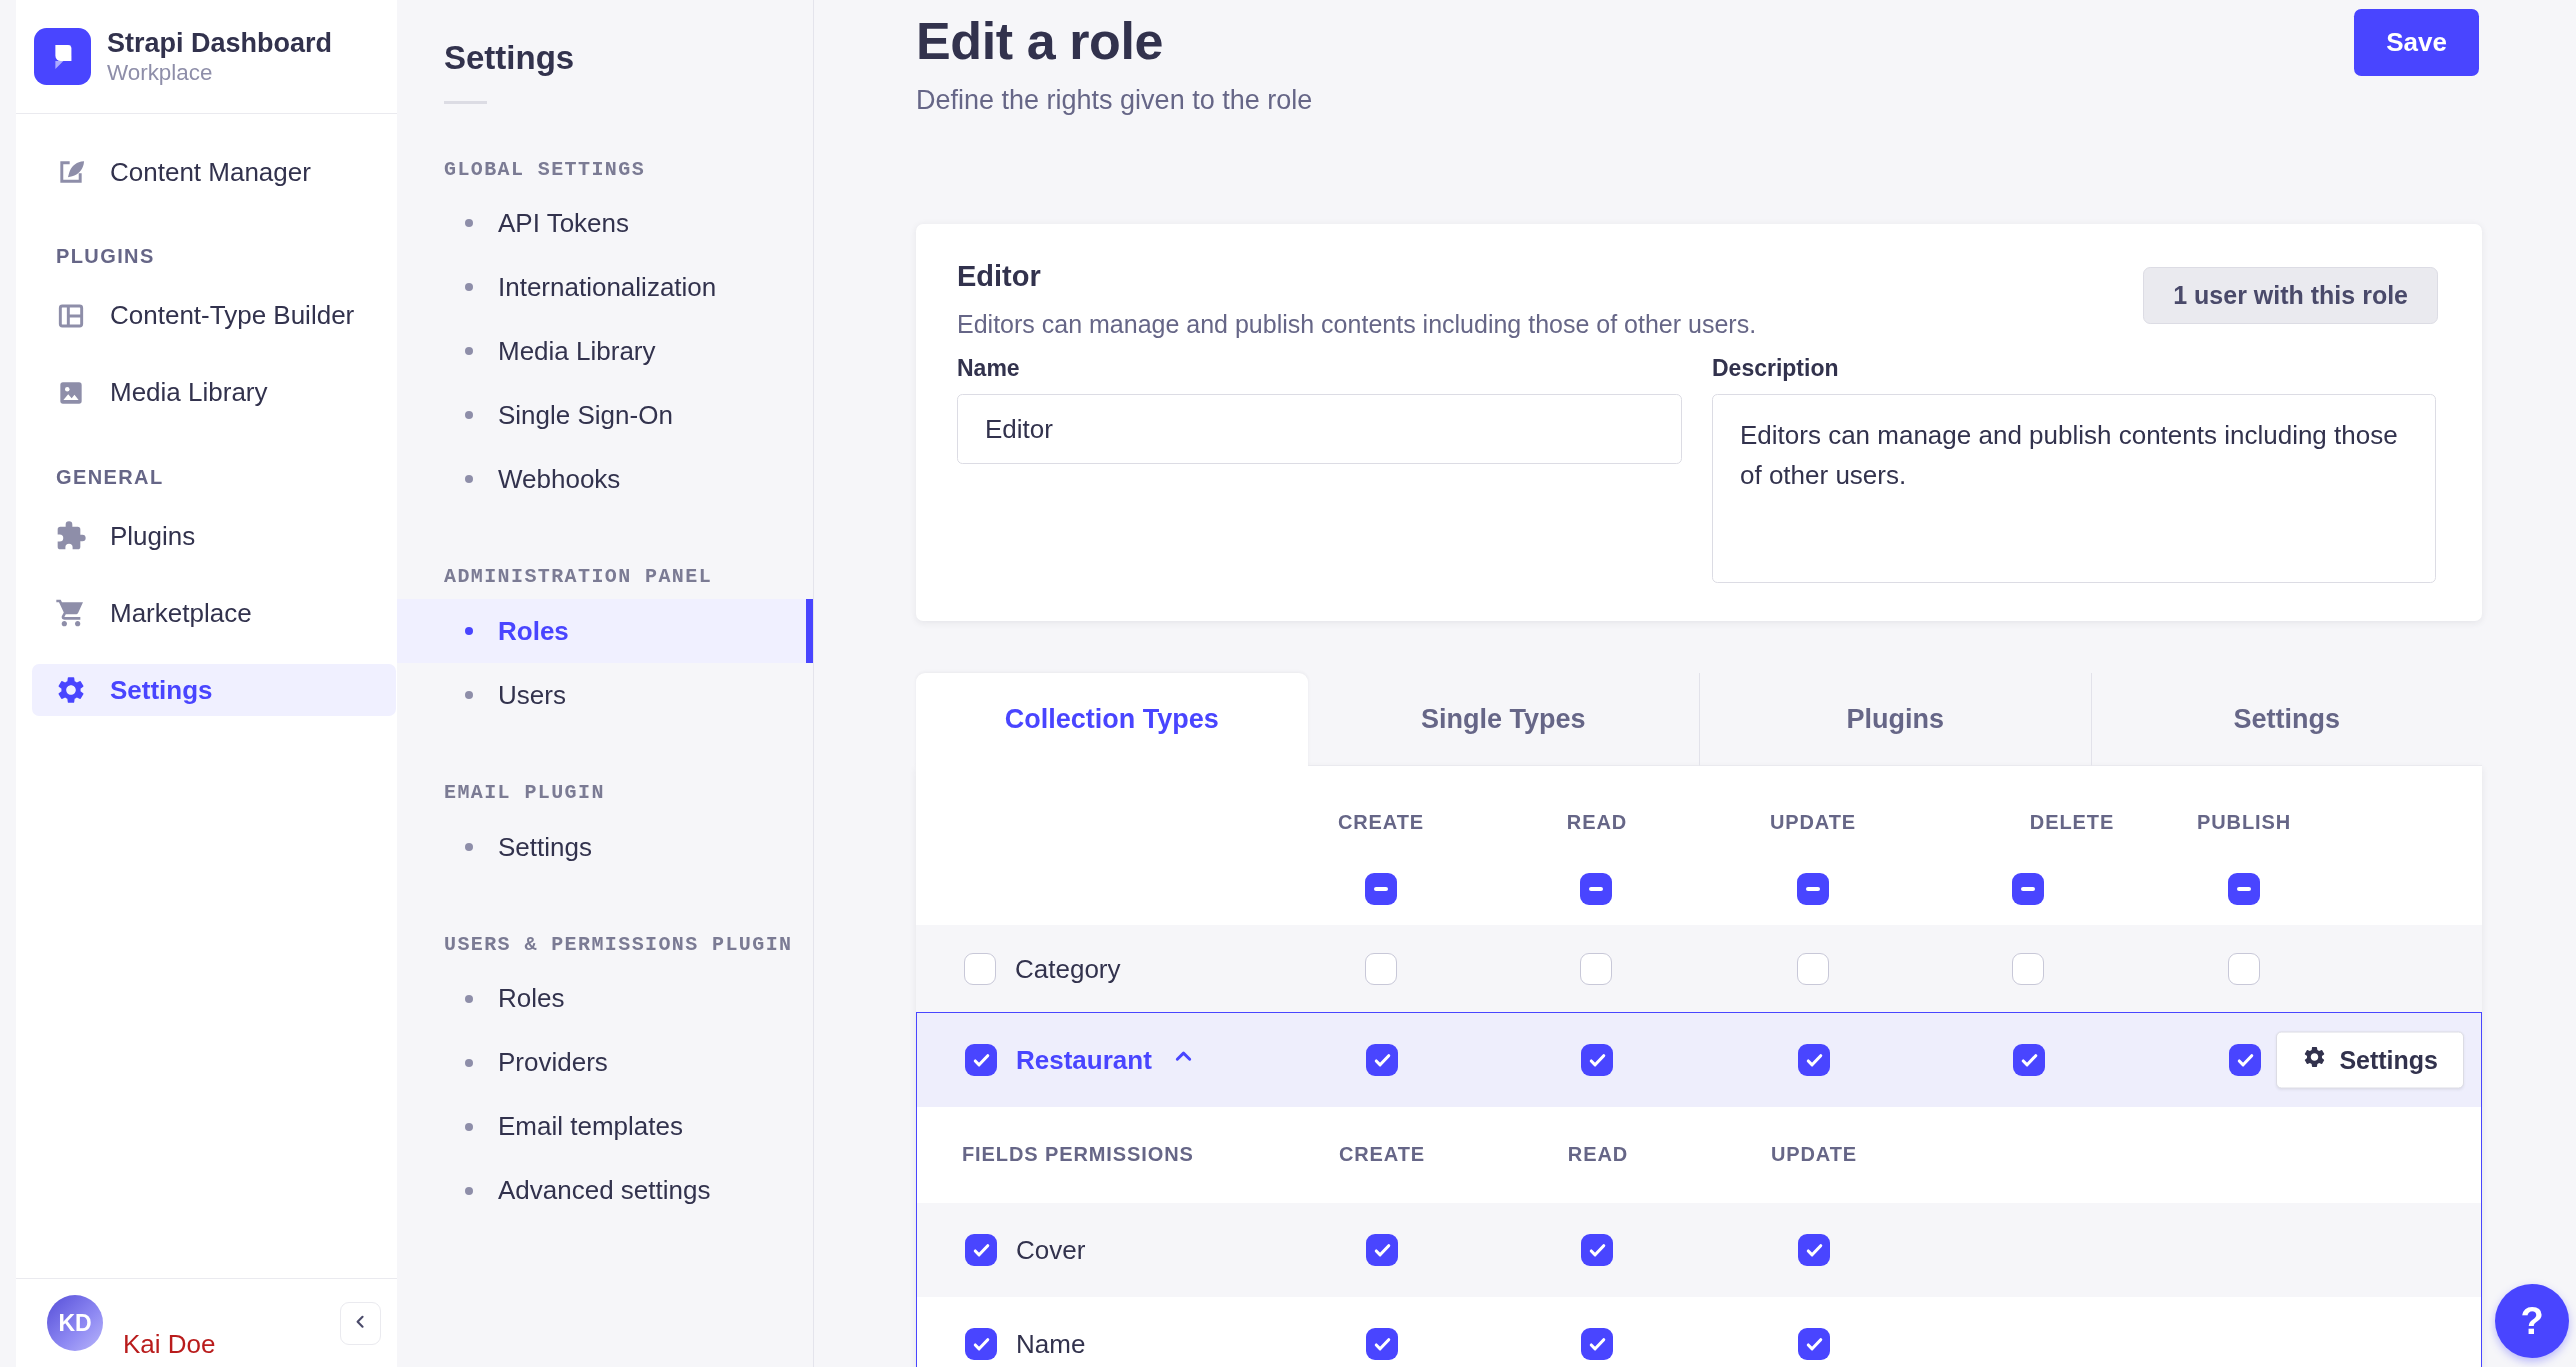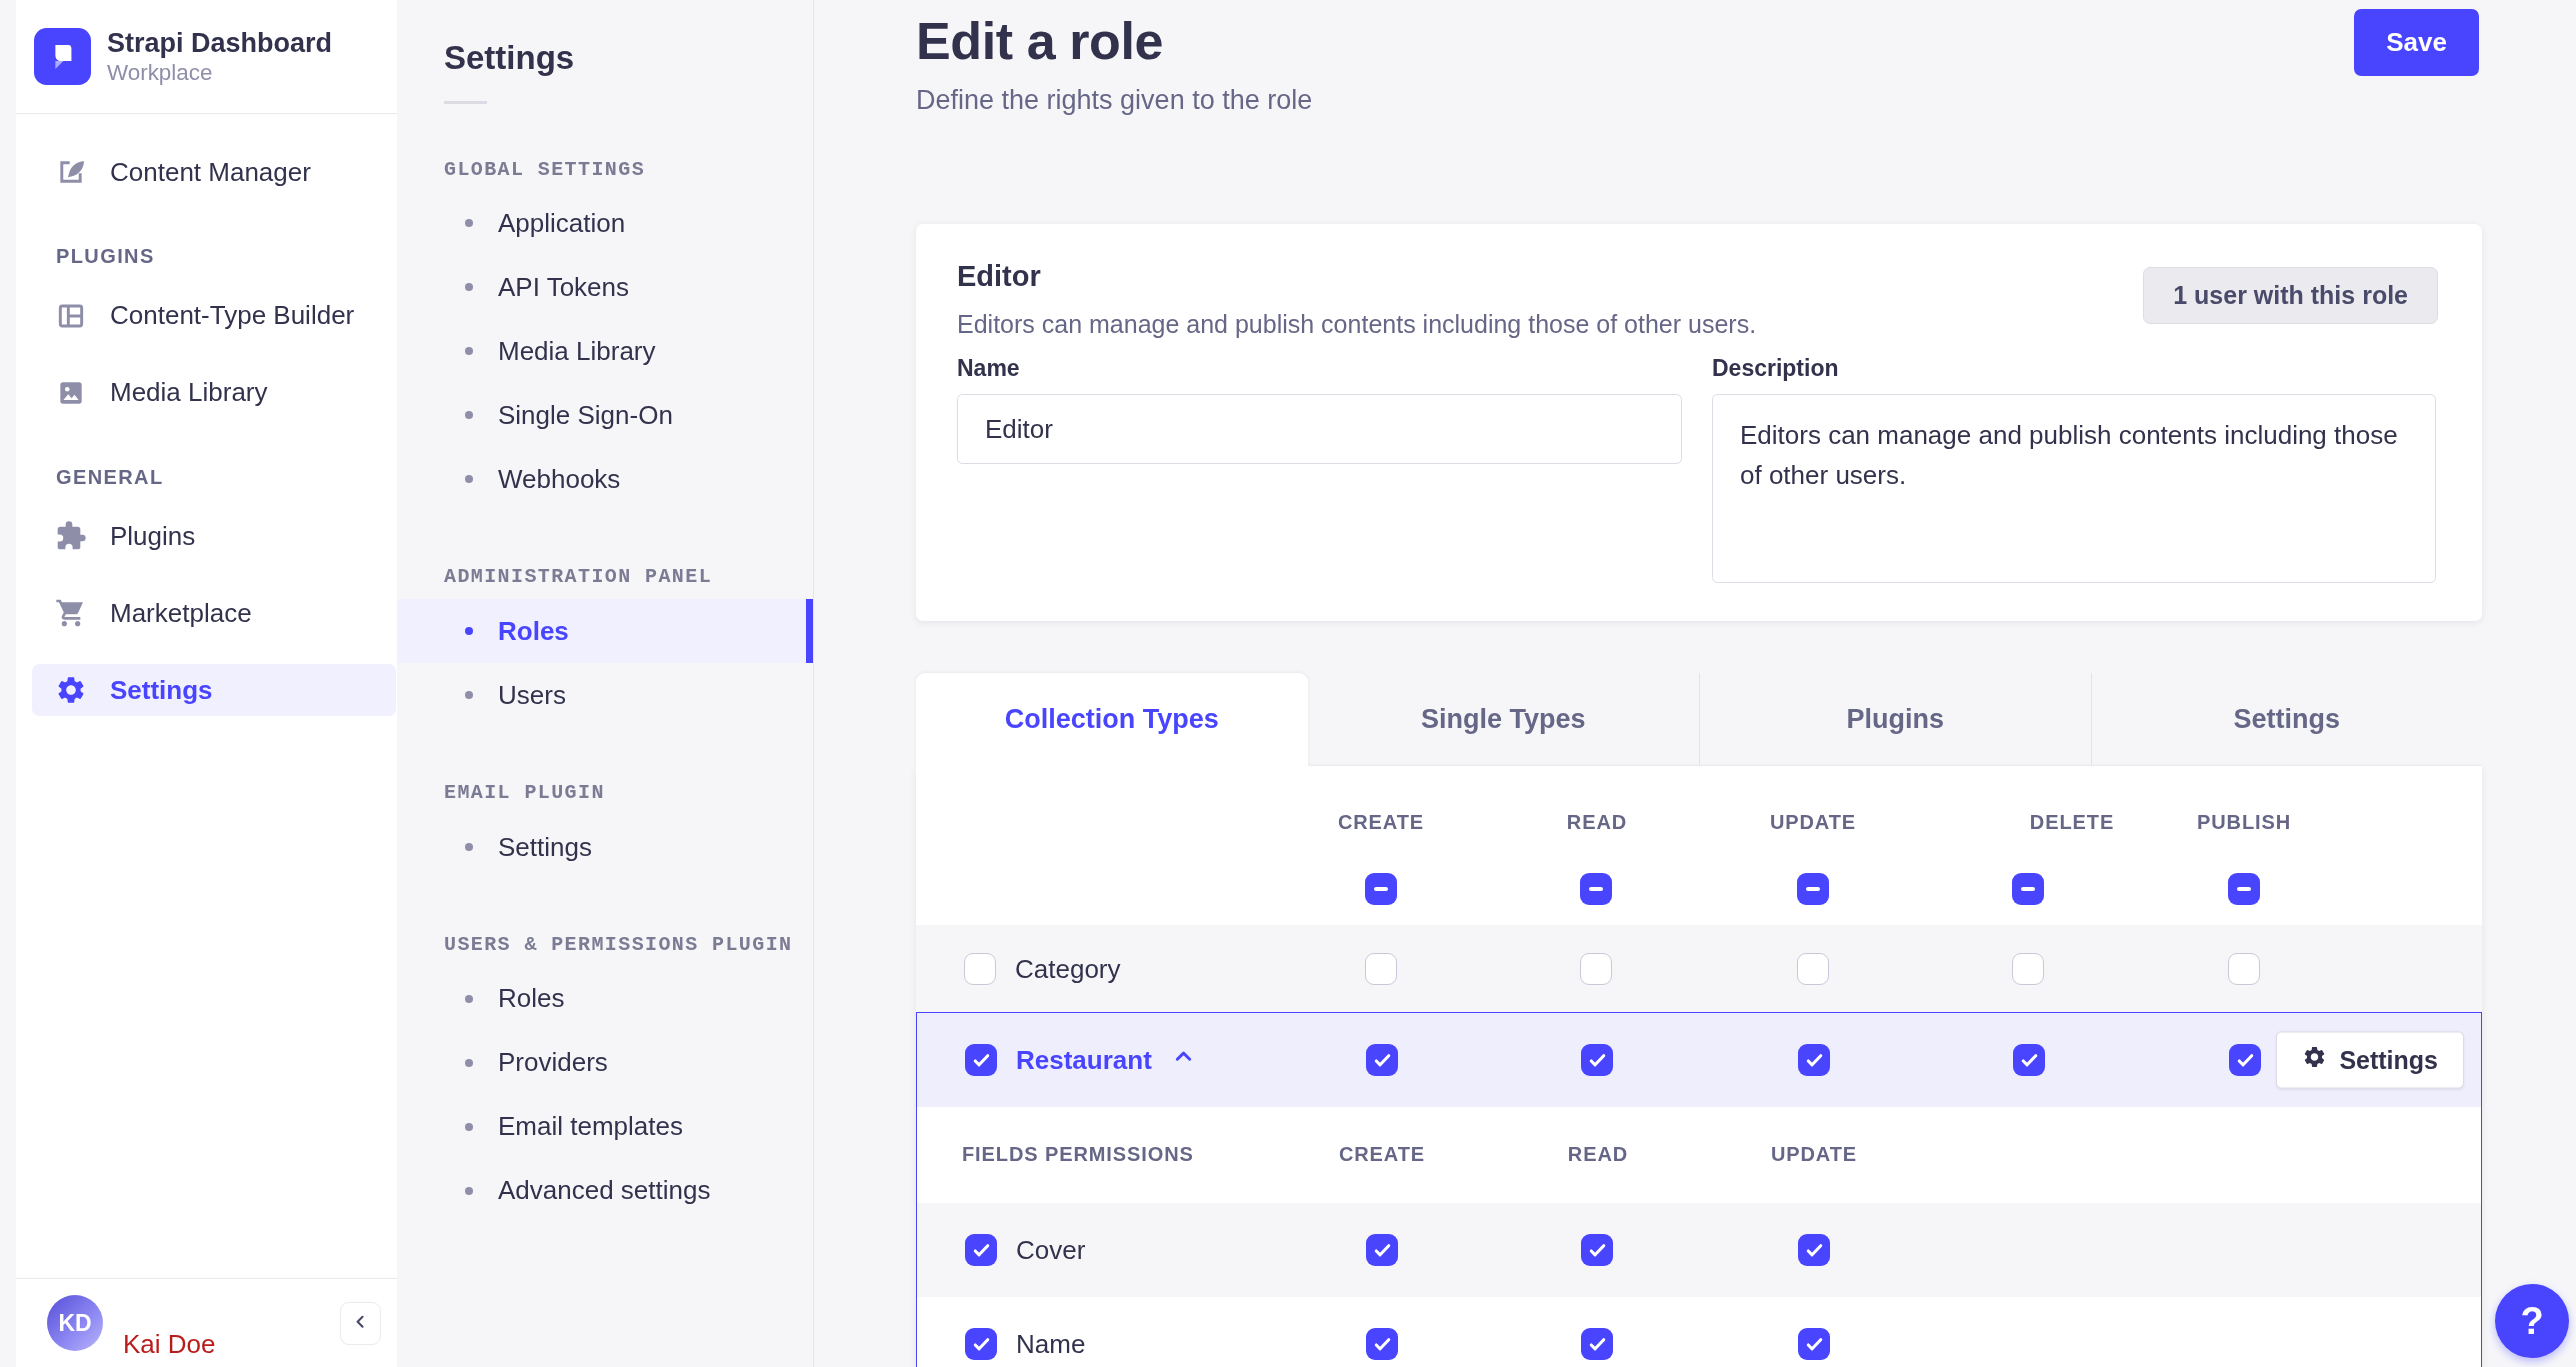--- a/index.html
+++ b/index.html
@@ -183,25 +183,25 @@
   </aside>
 
   <aside class="settings-nav">
     <h2 class="snav-title">Settings</h2>
     <div class="snav-divider"></div>
 
     <div class="snav-section first">
       <div class="snav-label">GLOBAL SETTINGS</div>
       <div class="snav-item">
           <span class="dot"></span>
-          <span class="slabel">Application</span>
-        </div>
-      <div class="snav-item">
-          <span class="dot"></span>
           <span class="slabel">API Tokens</span>
+        </div>
+      <div class="snav-item">
+          <span class="dot"></span>
+          <span class="slabel">Internationalization</span>
         </div>
       <div class="snav-item">
           <span class="dot"></span>
           <span class="slabel">Media Library</span>
         </div>
       <div class="snav-item">
           <span class="dot"></span>
           <span class="slabel">Single Sign-On</span>
         </div>
       <div class="snav-item">

